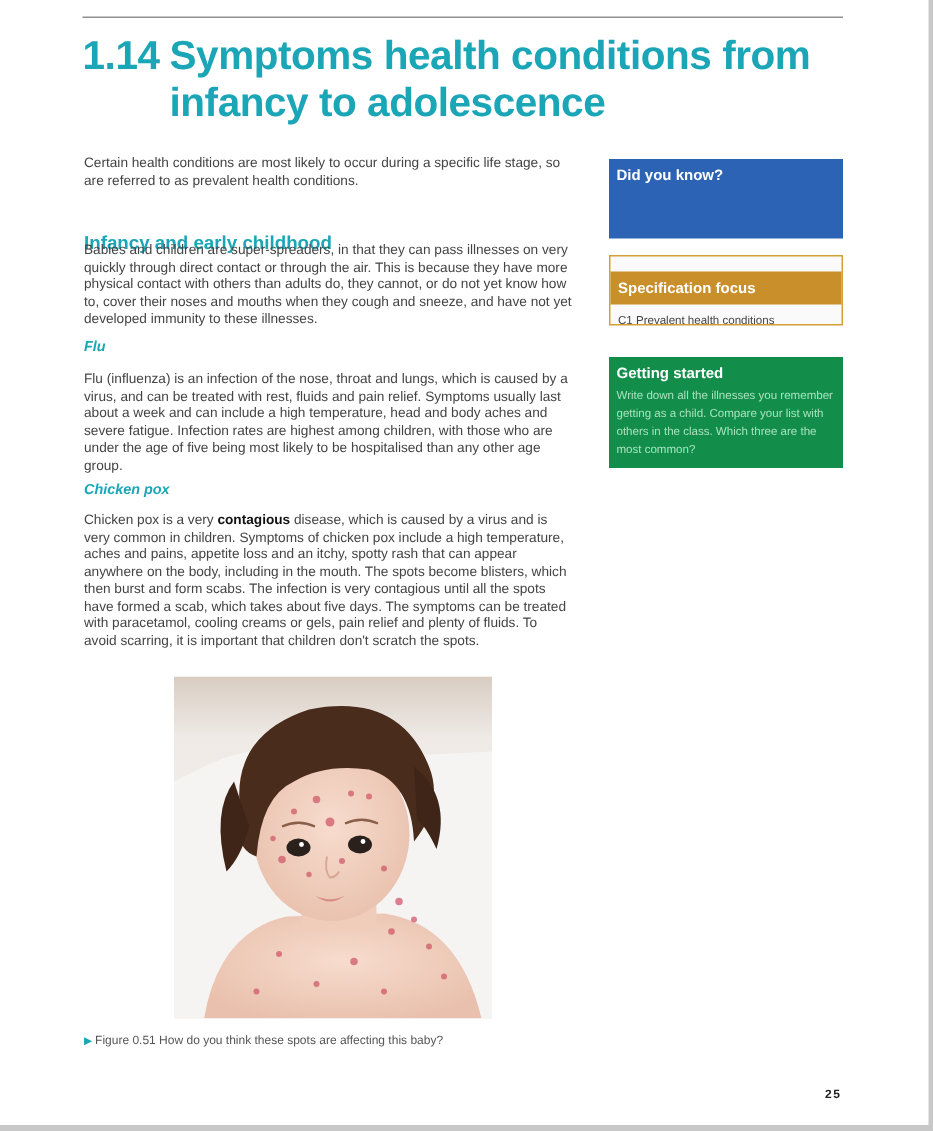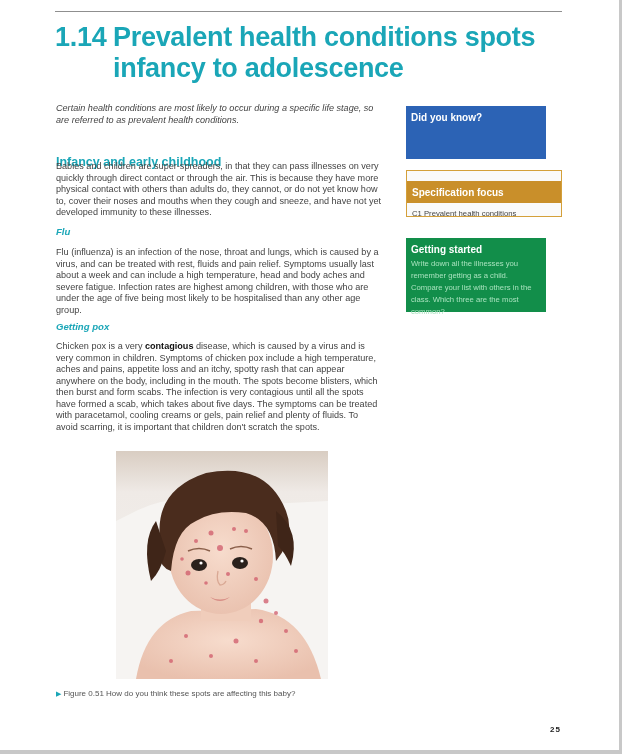--- a/index.html
+++ b/index.html
@@ -28,55 +28,55 @@
   .h-flu { position: absolute; left: 0; top: 123px; }
   .p-flu { position: absolute; left: 0; top: 144px; }
   .h-pox { position: absolute; left: 0; top: 218px; }
   .p-pox { position: absolute; left: 0; top: 238px; }
   .p b { color: #111; }
 
   .figure { position: absolute; left: 116px; top: 451px; width: 212px; height: 228px; overflow: hidden; background: #efe9e4; }
   .caption { position: absolute; left: 56px; top: 689px; font-size: 8px; color: #555; }
   .caption .tri { color: #1aa6b7; font-size: 7px; margin-right: 2px; }
 
-  .box { position: absolute; left: 406px; width: 140px; }
+  .box { position: absolute; left: 406px; width: 156px; }
   .box-title { font-weight: bold; font-size: 10px; color: #fff; padding: 6px 5px 3px; }
   .box-body { font-size: 7.7px; line-height: 12px; padding: 0 5px 6px; }
   .did { top: 106px; height: 53px; background: #2c63b5; }
   .did .box-body { color: #b9cdef; }
   .spec { top: 170px; height: 45px; border: 1px solid #d4a03a; background: #fafafa; width: 154px; }
   .spec .box-title { background: #c98f2a; padding: 6px 5px 5px; margin-top: 10px; }
   .spec .box-body { color: #444; padding: 5px 5px; font-size: 7.7px; line-height: 11px; }
   .start { top: 238px; height: 74px; background: #128e4a; }
   .start .box-body { color: #a7e2bd; }
 
   .pagenum { position: absolute; left: 550px; top: 725px; font-size: 8px; font-weight: bold; color: #222; letter-spacing: 1px; }
 </style>
 </head>
 <body>
 
 <div class="page-edge-right"></div>
 <div class="page-edge-bottom"></div>
 <div class="top-rule"></div>
 
 <h1 class="title" style="margin:0;">
-  <span class="num">1.14</span><span>Prevalent health conditions spots</span>
+  <span class="num">1.14</span><span>Symptoms health conditions from</span>
   <span class="line2">infancy to adolescence</span>
 </h1>
 
 <div class="col-main">
-  <p class="p intro" style="width:325px;font-style:italic;">Certain health conditions are most likely to occur during a specific life stage, so are referred to as prevalent health conditions.</p>
+  <p class="p intro" style="width:325px;">Certain health conditions are most likely to occur during a specific life stage, so are referred to as prevalent health conditions.</p>
 
   <h2 class="h2 h-infancy">Infancy and early childhood</h2>
   <p class="p p-infancy" style="width:328px;">Babies and children are super-spreaders, in that they can pass illnesses on very quickly through direct contact or through the air. This is because they have more physical contact with others than adults do, they cannot, or do not yet know how to, cover their noses and mouths when they cough and sneeze, and have not yet developed immunity to these illnesses.</p>
 
   <h3 class="h3 h-flu">Flu</h3>
   <p class="p p-flu" style="width:330px;">Flu (influenza) is an infection of the nose, throat and lungs, which is caused by a virus, and can be treated with rest, fluids and pain relief. Symptoms usually last about a week and can include a high temperature, head and body aches and severe fatigue. Infection rates are highest among children, with those who are under the age of five being most likely to be hospitalised than any other age group.</p>
 
-  <h3 class="h3 h-pox">Getting pox</h3>
+  <h3 class="h3 h-pox">Chicken pox</h3>
   <p class="p p-pox" style="width:326px;"><span>Chicken pox is a very </span><b>contagious</b><span> disease, which is caused by a virus and is very common in children. Symptoms of chicken pox include a high temperature, aches and pains, appetite loss and an itchy, spotty rash that can appear anywhere on the body, including in the mouth. The spots become blisters, which then burst and form scabs. The infection is very contagious until all the spots have formed a scab, which takes about five days. The symptoms can be treated with paracetamol, cooling creams or gels, pain relief and plenty of fluids. To avoid scarring, it is important that children don't scratch the spots.</span></p>
 </div>
 
 <div class="figure">
   <svg width="212" height="228" viewBox="0 0 212 228">
     <defs>
       <linearGradient id="bg" x1="0" y1="0" x2="0" y2="1">
         <stop offset="0" stop-color="#d9cdc2"></stop>
         <stop offset="0.18" stop-color="#efeae6"></stop>
         <stop offset="1" stop-color="#f4f2f0"></stop>

